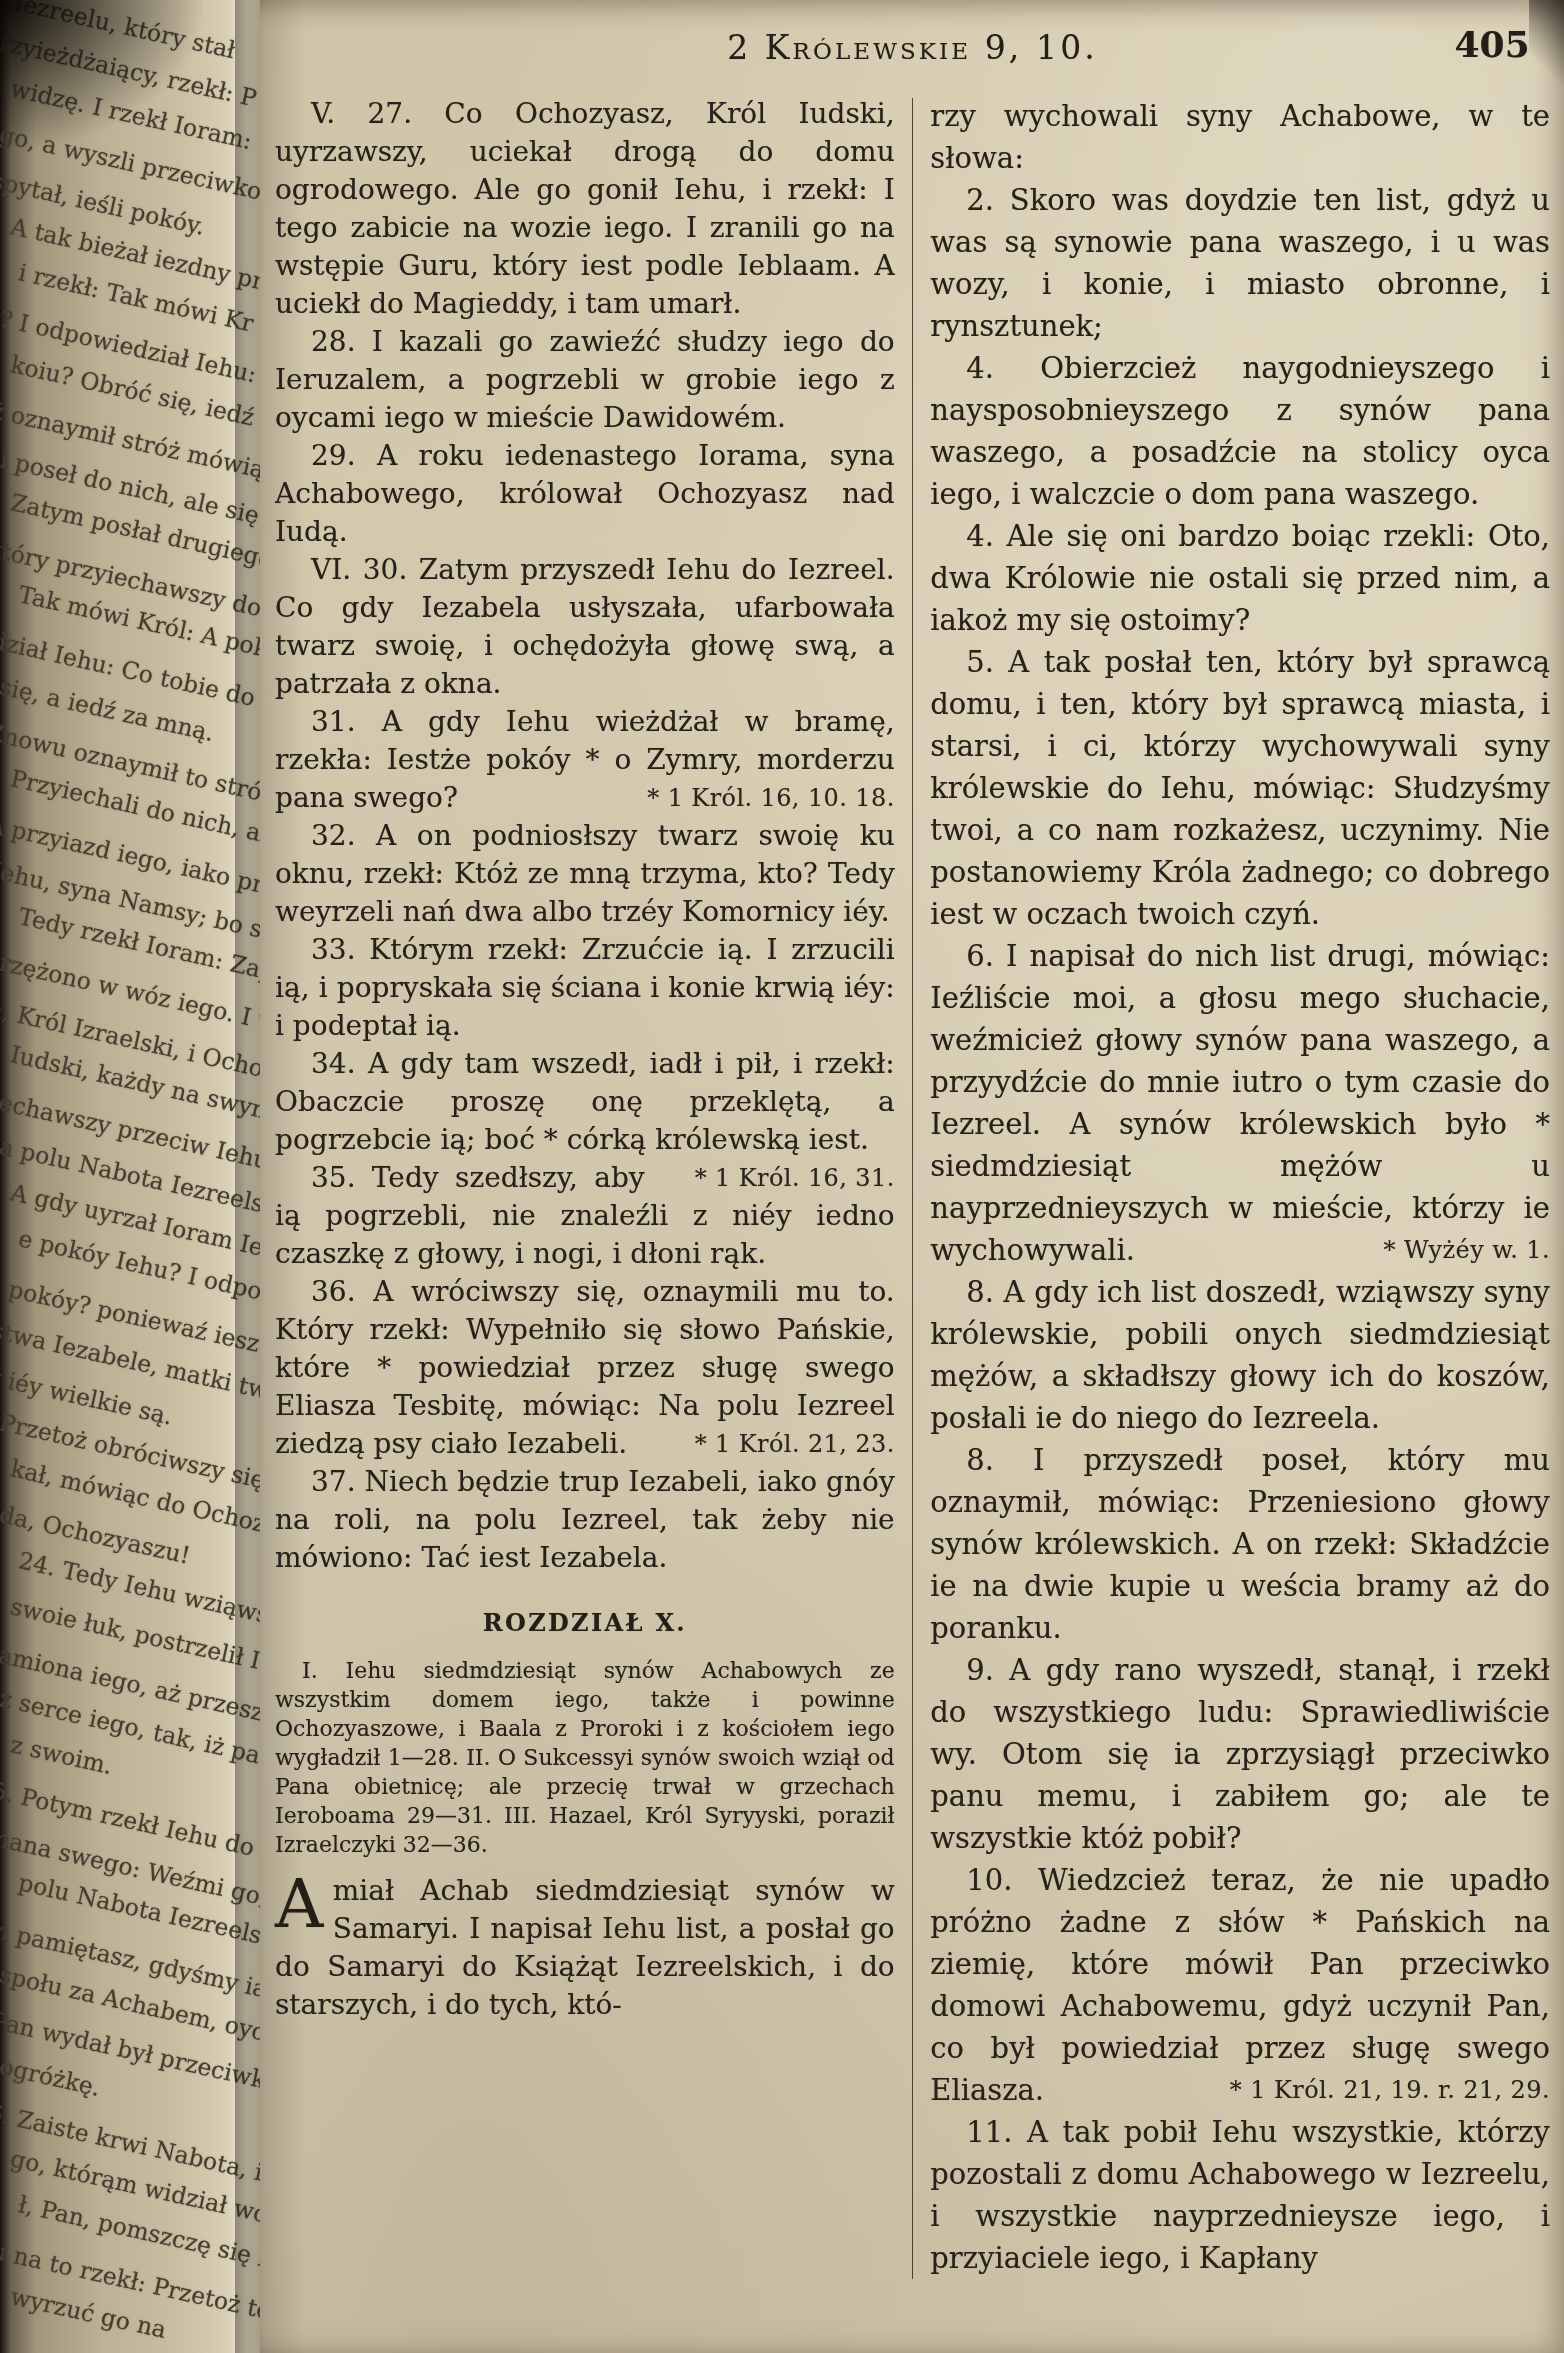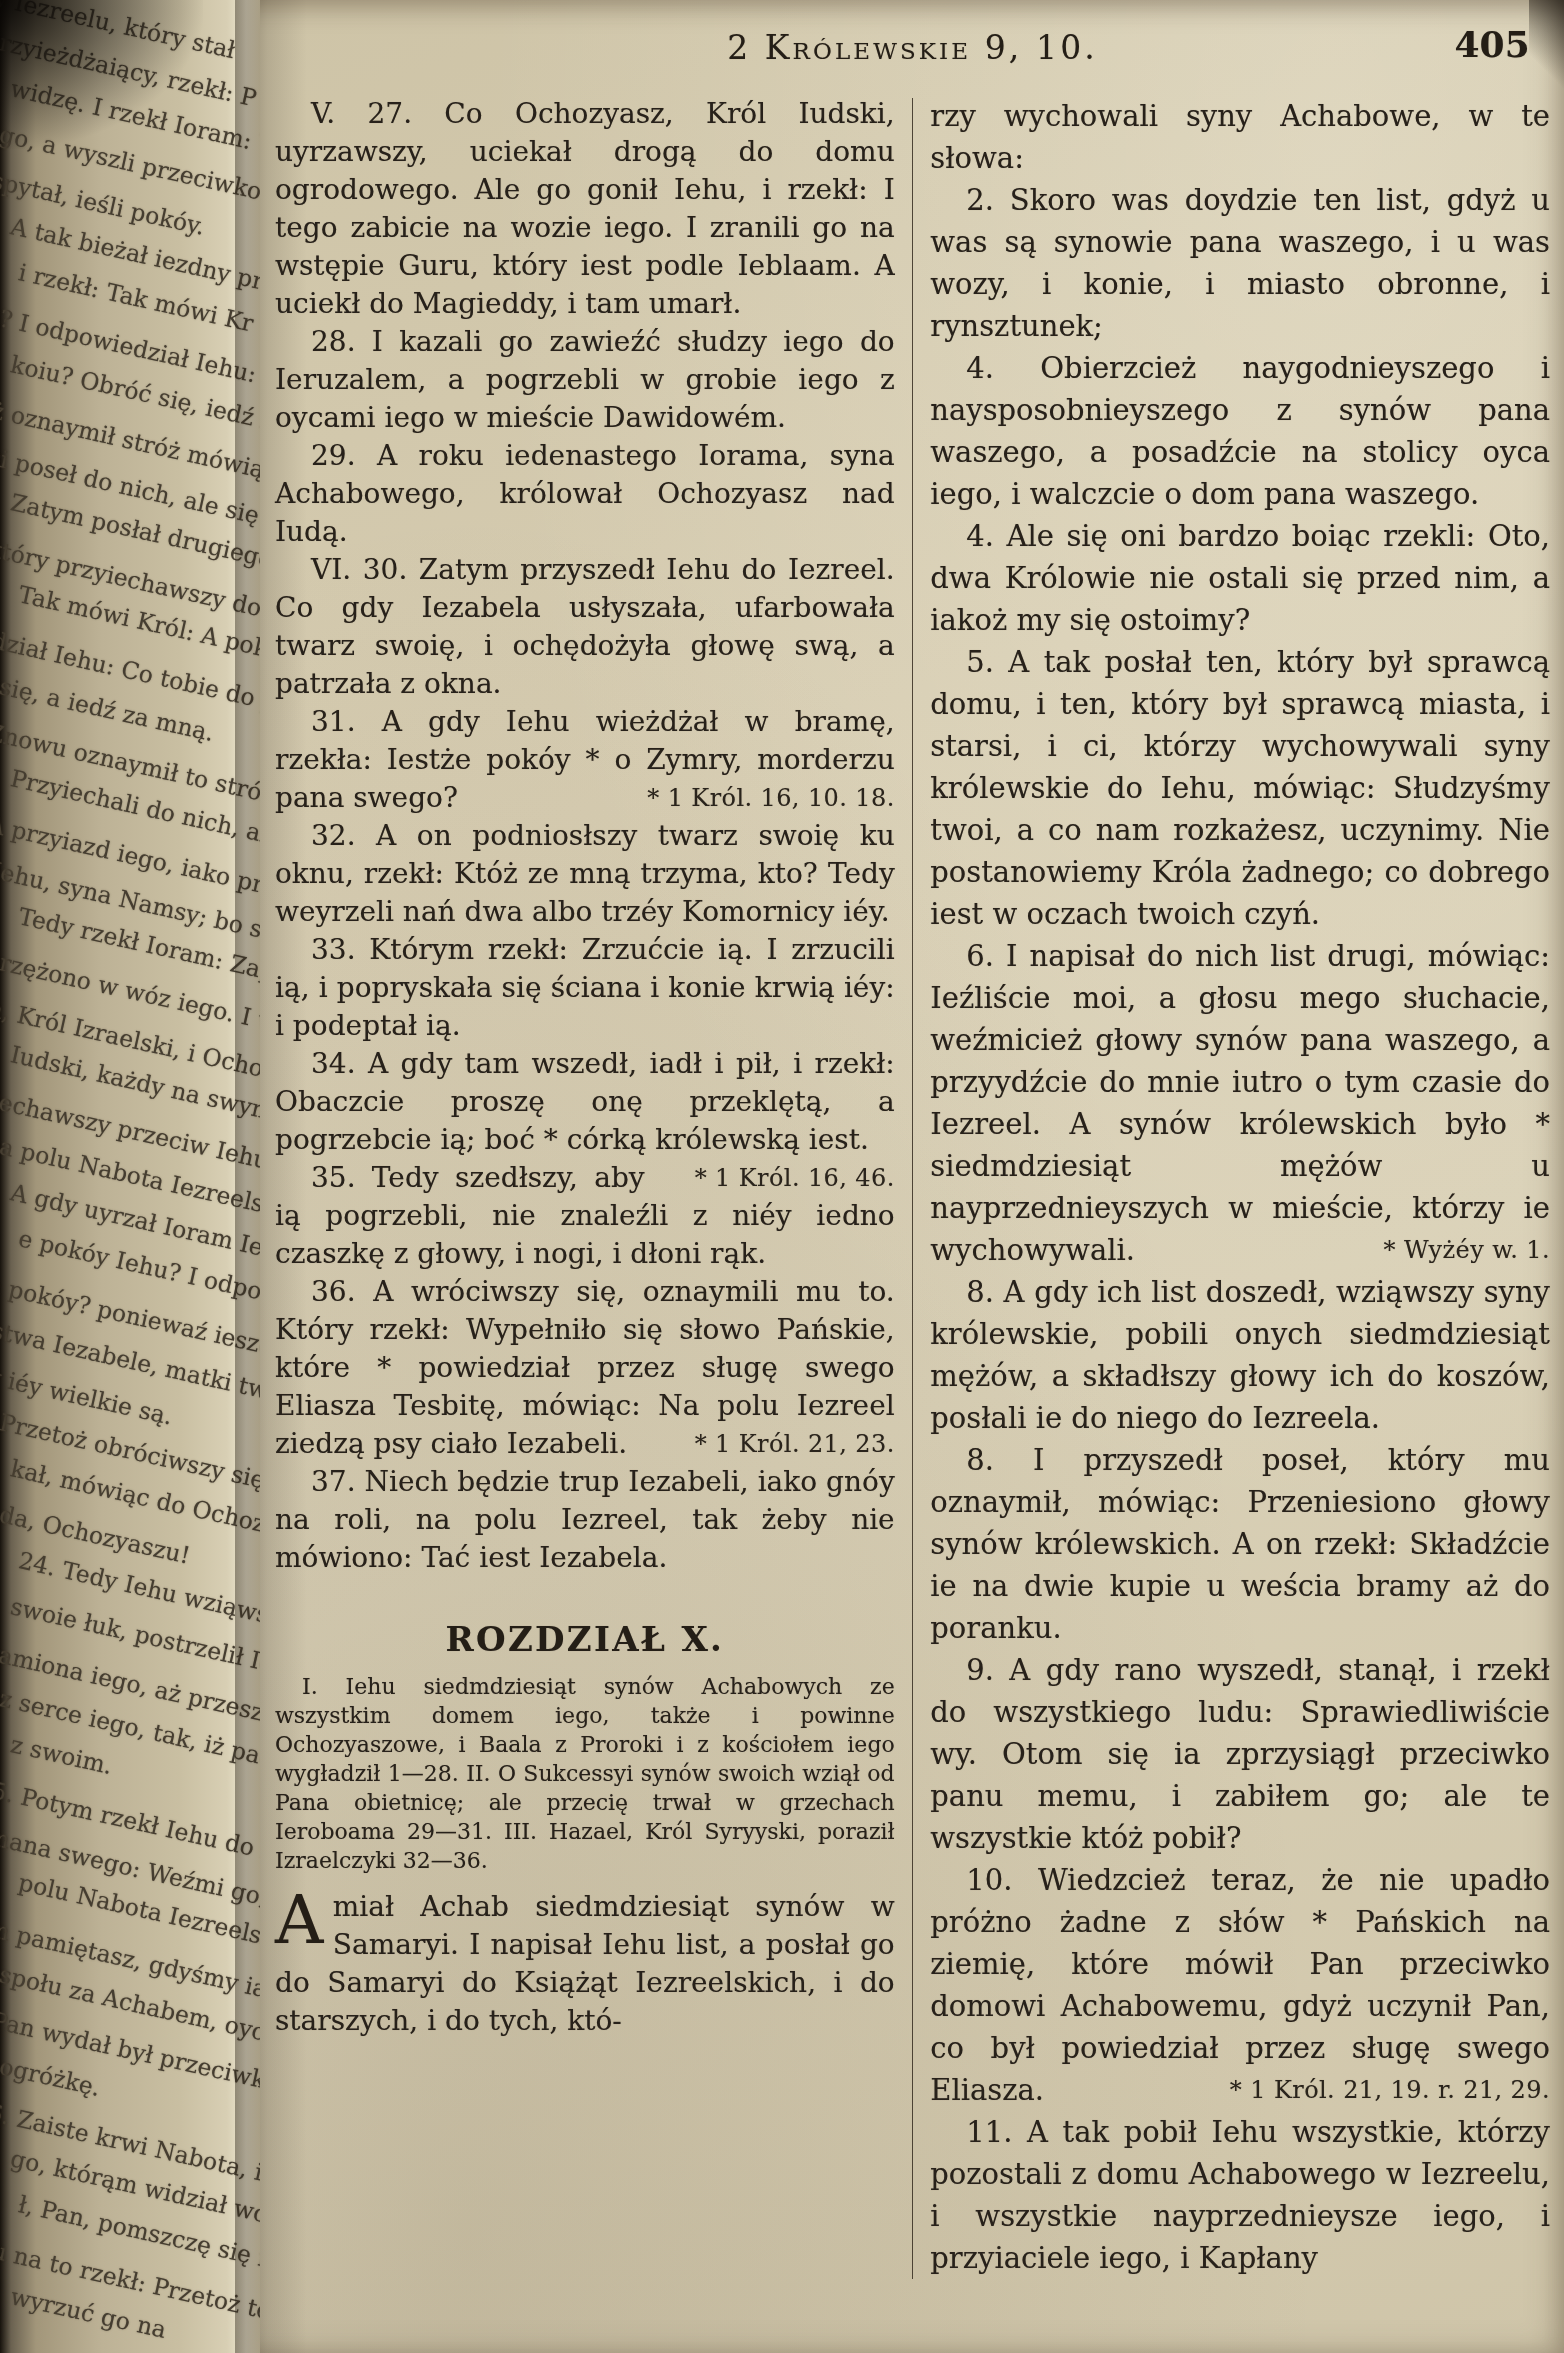--- a/index.html
+++ b/index.html
@@ -59,21 +59,21 @@
   }
   .columns{display:flex;align-items:stretch;}
   .col{flex:1 1 0;min-width:0;}
   .divider{width:1.6px;background:#352c20;opacity:.85;margin:3.1px 17px 0 17px;}
   .col p.verse{margin:0;text-indent:36px;text-align:justify;hyphens:auto;}
   .col p.no-indent{text-indent:0;}
   .col-left{font-size:28px;line-height:38px;}
   .col-right{font-size:29px;line-height:42px;}
   .footnote{float:right;font-size:24px;letter-spacing:0.4px;padding-left:14px;color:#2a241c;}
   .chapter-heading{
-    margin:43px 0 14px;text-align:center;font-size:34px;font-weight:700;
+    margin:27px 0 14px;text-align:center;font-size:24px;font-weight:700;
     letter-spacing:2.3px;color:#241e16;
   }
   .summary{
     font-size:22px;line-height:29px;margin:0 0 12.5px;text-indent:27px;text-align:justify;
   }
   .opening .dropcap{
     float:left;font-size:67px;line-height:58px;padding:3.1px 9.4px 0 0;color:#241e16;
   }
   .ink{text-shadow:0 0 0.8px rgba(42,32,22,.35);}
 </style>
@@ -150,21 +150,21 @@
   <div class="columns">
     <div class="col col-left" id="left-col">
       <div id="left-paras">
           <p class="verse">V. 27. Co Ochozyasz, Król Iudski, uyrzawszy, uciekał drogą do domu ogrodowego. Ale go gonił Iehu, i rzekł: I tego zabicie na wozie iego. I zranili go na wstępie Guru, który iest podle Ieblaam. A uciekł do Magieddy, i tam umarł.</p>
           <p class="verse">28. I kazali go zawieźć słudzy iego do Ieruzalem, a pogrzebli w grobie iego z oycami iego w mieście Dawidowém.</p>
           <p class="verse">29. A roku iedenastego Iorama, syna Achabowego, królował Ochozyasz nad Iudą.</p>
           <p class="verse">VI. 30. Zatym przyszedł Iehu do Iezreel. Co gdy Iezabela usłyszała, ufarbowała twarz swoię, i ochędożyła głowę swą, a patrzała z okna.</p>
           <p class="verse">31. A gdy Iehu wieżdżał w bramę, rzekła: Iestże pokóy * o Zymry, morderzu pana swego?<span class="footnote">* 1 Król. 16, 10. 18.</span></p>
           <p class="verse">32. A on podniosłszy twarz swoię ku oknu, rzekł: Któż ze mną trzyma, kto? Tedy weyrzeli nań dwa albo trzéy Komornicy iéy.</p>
           <p class="verse">33. Którym rzekł: Zrzućcie ią. I zrzucili ią, i popryskała się ściana i konie krwią iéy: i podeptał ią.</p>
-          <p class="verse">34. A gdy tam wszedł, iadł i pił, i rzekł: Obaczcie proszę onę przeklętą, a pogrzebcie ią; boć * córką królewską iest.<span class="footnote">* 1 Król. 16, 46.</span></p>
+          <p class="verse">34. A gdy tam wszedł, iadł i pił, i rzekł: Obaczcie proszę onę przeklętą, a pogrzebcie ią; boć * córką królewską iest.<span class="footnote">* 1 Król. 16, 31.</span></p>
           <p class="verse">35. Tedy szedłszy, aby ią pogrzebli, nie znaleźli z niéy iedno czaszkę z głowy, i nogi, i dłoni rąk.</p>
           <p class="verse">36. A wróciwszy się, oznaymili mu to. Który rzekł: Wypełniło się słowo Pańskie, które * powiedział przez sługę swego Eliasza Tesbitę, mówiąc: Na polu Iezreel ziedzą psy ciało Iezabeli.<span class="footnote">* 1 Król. 21, 23.</span></p>
           <p class="verse">37. Niech będzie trup Iezabeli, iako gnóy na roli, na polu Iezreel, tak żeby nie mówiono: Tać iest Iezabela.</p>
         </div>
       <h2 class="chapter-heading">ROZDZIAŁ X.</h2>
       <p class="summary">I. Iehu siedmdziesiąt synów Achabowych ze wszystkim domem iego, także i powinne Ochozyaszowe, i Baala z Proroki i z kościołem iego wygładził 1—28. II. O Sukcessyi synów swoich wziął od Pana obietnicę; ale przecię trwał w grzechach Ieroboama 29—31. III. Hazael, Król Syryyski, poraził Izraelczyki 32—36.</p>
       <p class="verse opening no-indent">
         <span class="dropcap">A</span><span>miał Achab siedmdziesiąt synów w Samaryi. I napisał Iehu list, a posłał go do Samaryi do Książąt Iezreelskich, i do starszych, i do tych, któ-</span>
       </p>
     </div>

